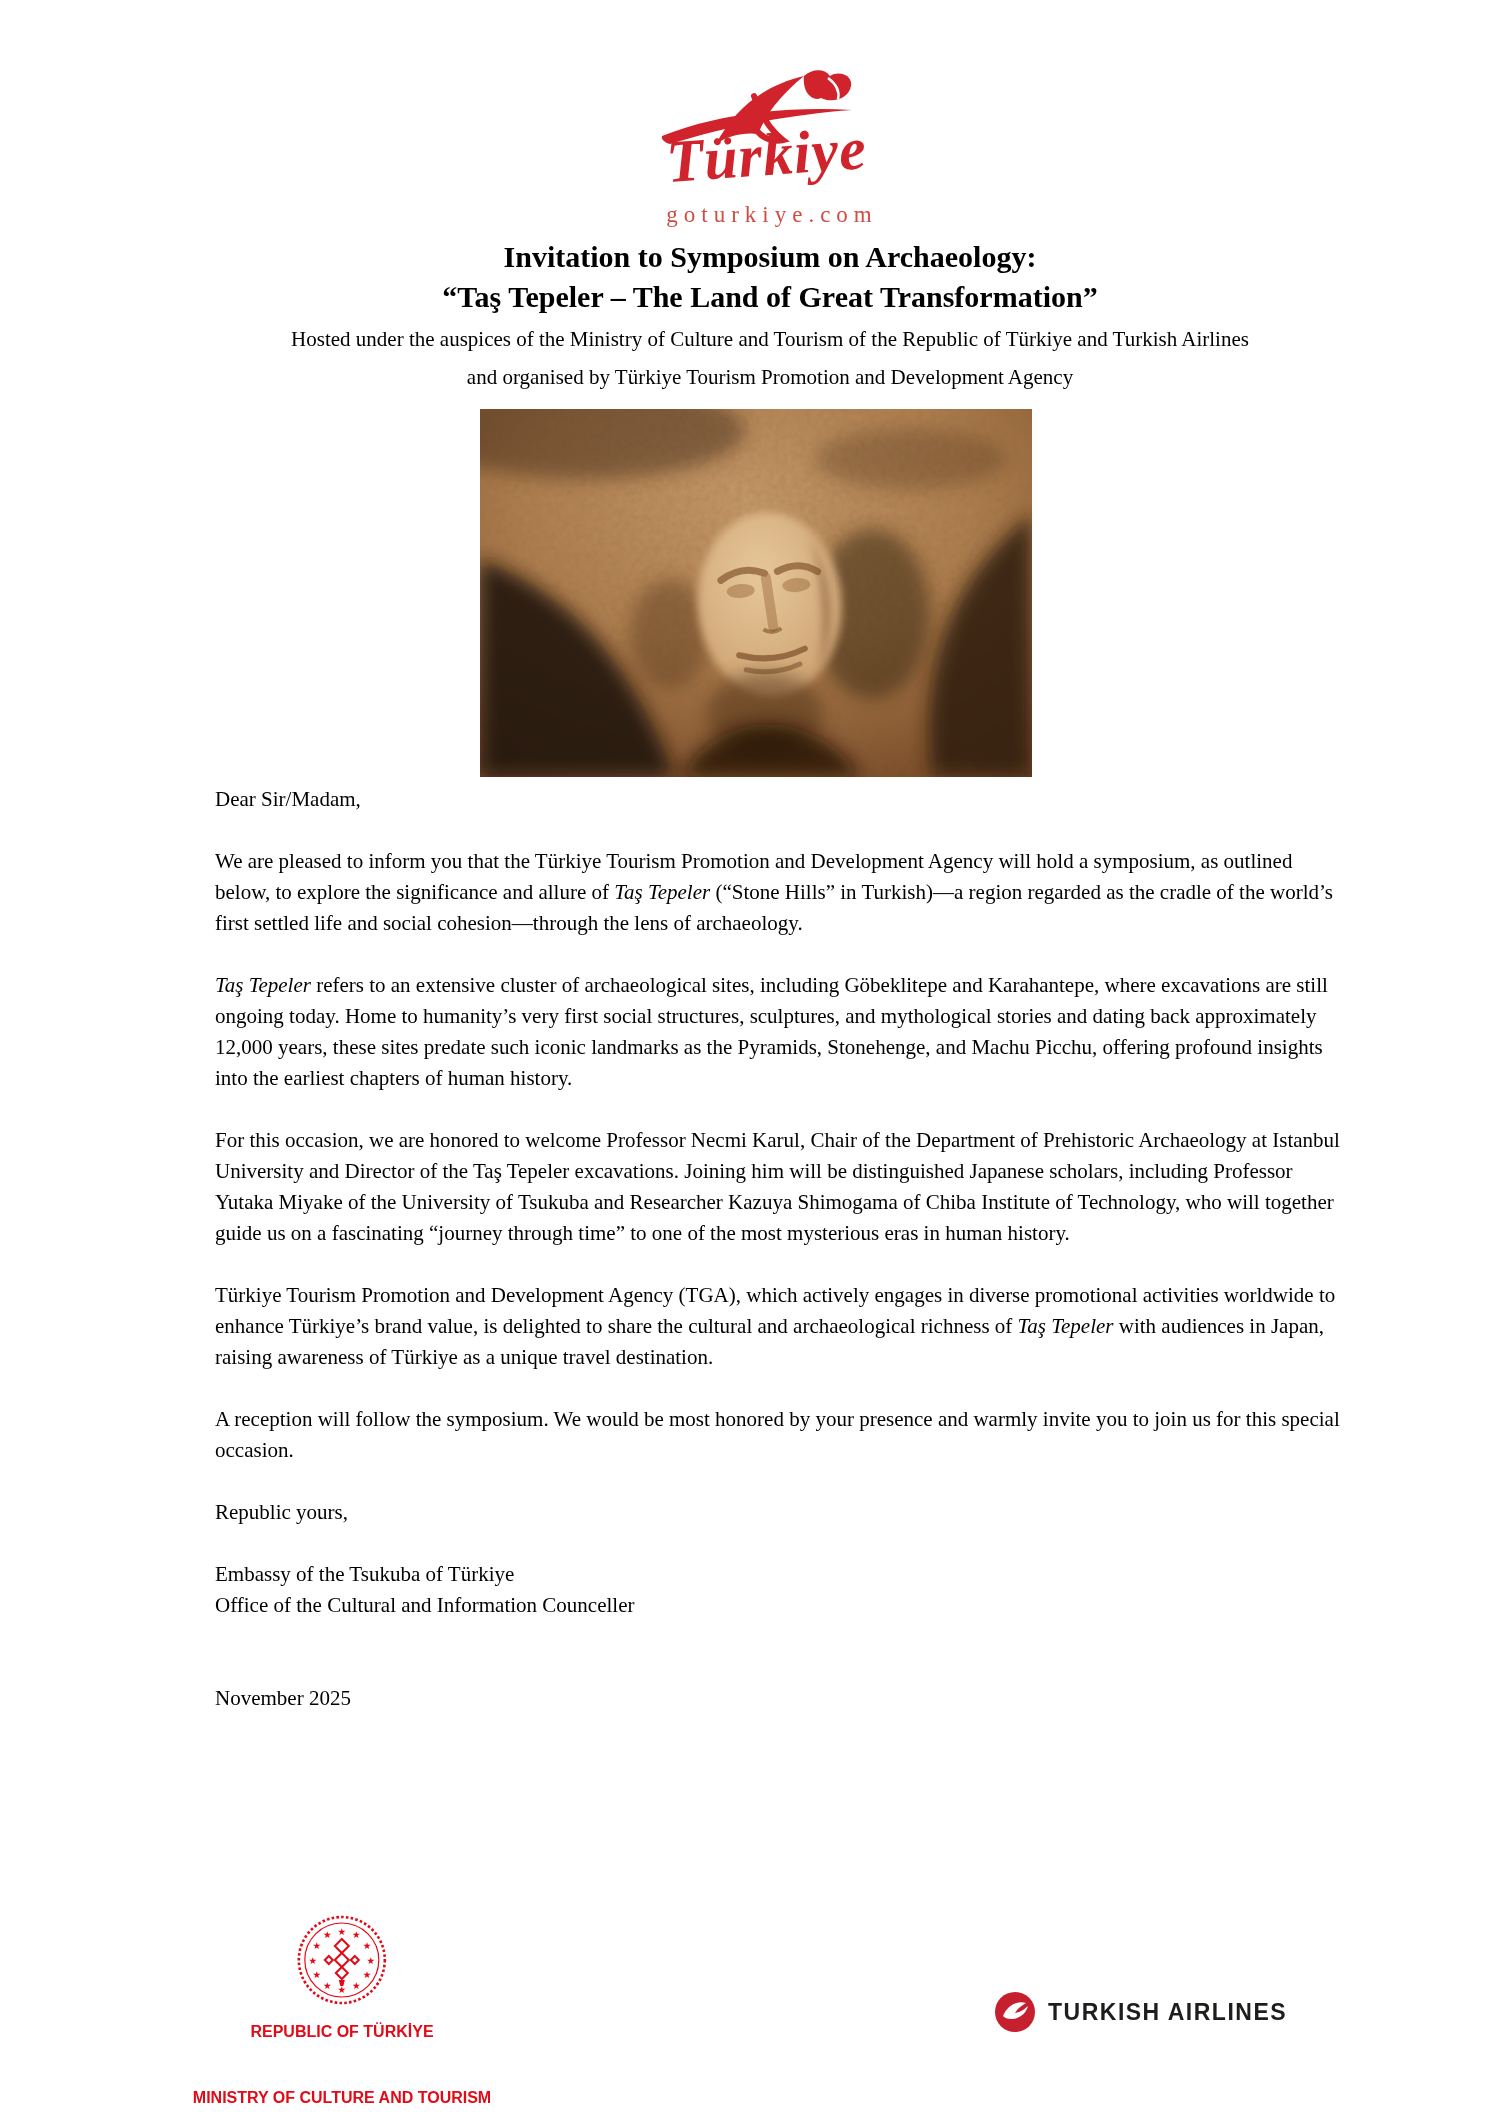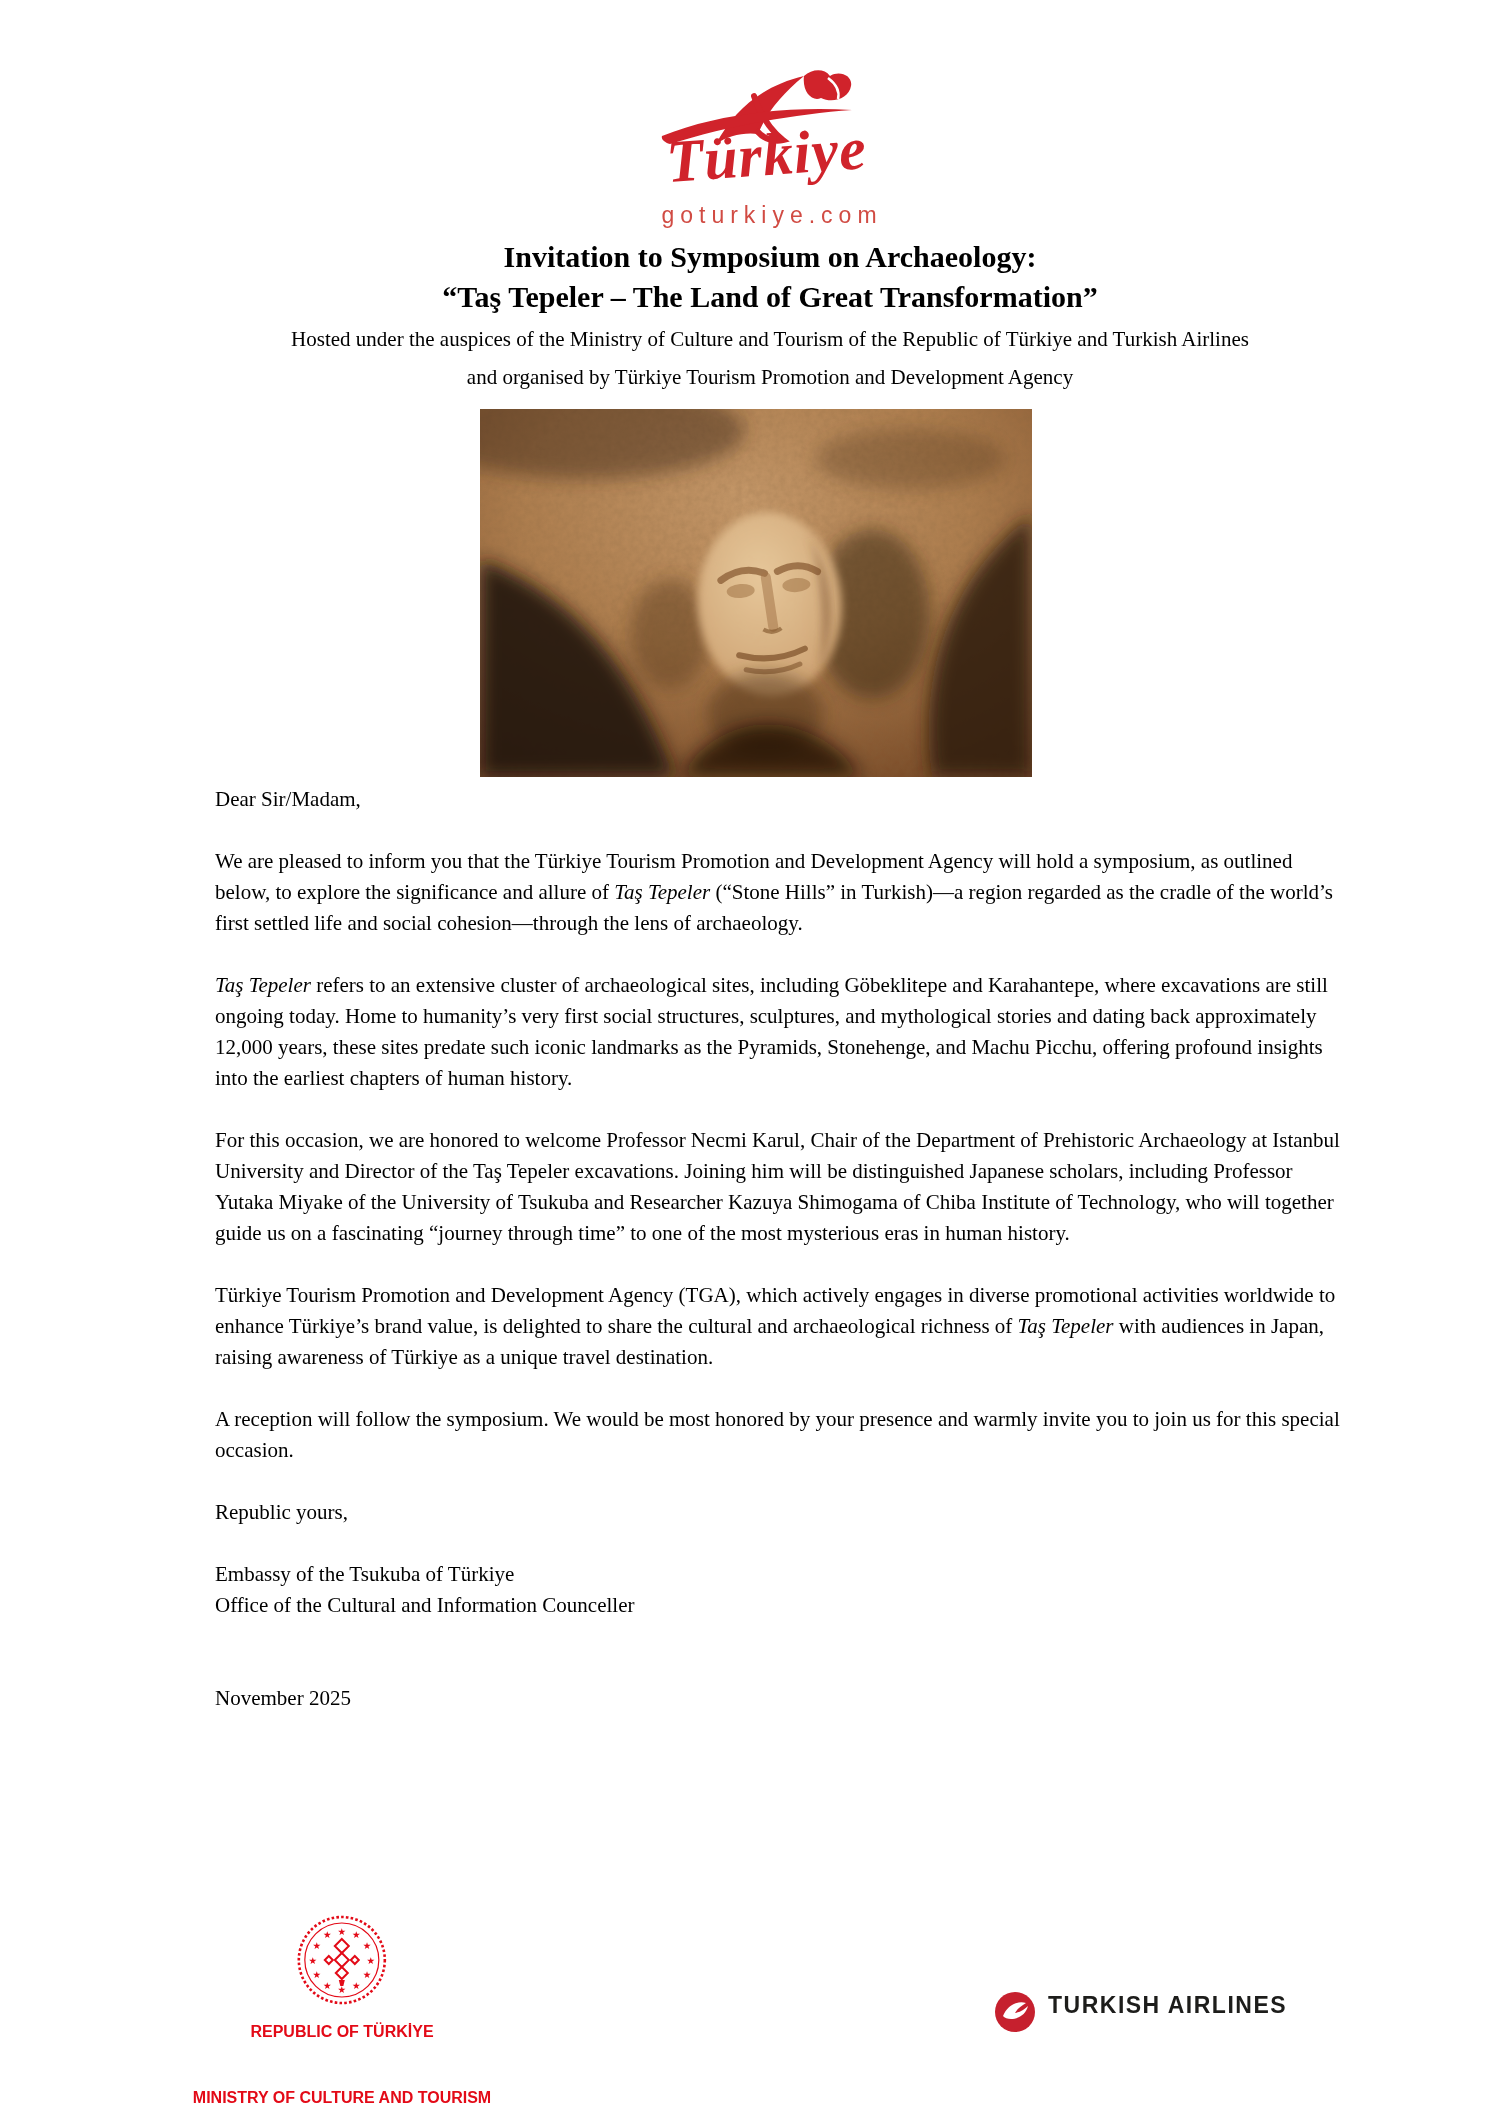--- a/index.html
+++ b/index.html
@@ -11,21 +11,21 @@
   
   .logo-block { position:absolute; top:70px; left:772px; transform:translateX(-50%); text-align:center; }
   .logo-svg { display:block; margin:0 auto; }
   .brand-fill { fill:var(--brand-red,#d0232b); }
   .brand-stroke { stroke:var(--brand-red,#d0232b); fill:none; }
   .logo-script {
     font-family:"Liberation Serif", serif; font-style:italic; font-weight:bold;
     fill:var(--brand-red,#d0232b); font-size:60px; letter-spacing:1px;
   }
   .logo-site {
-    margin-top:6px; font-family:Liberation Sans, sans-serif;
+    margin-top:6px; font-family:Liberation Serif, serif;
     font-size:23px; letter-spacing:6px; color:var(--site-red,#d14b43);
   }
 
   
   .title { position:absolute; left:20px; width:1500px; text-align:center; font-weight:bold; font-size:30px; line-height:36px; }
   .title1 { top:239px; }
   .title2 { top:279px; }
   .subtitle { position:absolute; left:20px; width:1500px; text-align:center; font-size:21px; line-height:26px; }
   .sub1 { top:326px; }
   .sub2 { top:364px; }
@@ -45,21 +45,21 @@
   .ministry svg { display:block; margin:0 auto; }
   .ministry-red-stroke { stroke:var(--ministry-red,#e30a17); fill:none; }
   .ministry-red-fill { fill:var(--ministry-red,#e30a17); }
   .mline {
     font-family:"Liberation Sans", sans-serif; font-weight:bold; font-size:16px; line-height:19px;
     color:var(--ministry-red,#e30a17); white-space:nowrap;margin-top:47px;
   }
   .mline.first { margin-top:16px; }
 
   
-  .airline { position:absolute; left:995px; top:1992px; display:flex; align-items:flex-start; gap:13px; }
+  .airline { position:absolute; left:995px; top:1992px; display:flex; align-items:center; gap:13px; }
   .tk-circle { fill:var(--tk-red,#c6202e); }
   .airline-text {
     font-family:"Liberation Sans", sans-serif; font-weight:bold; font-size:23px;
     letter-spacing:1.5px; color:var(--tk-text,#1d1d1b); white-space:nowrap;
   }
 </style>
 </head>
 <body>
 
 <div class="page">

